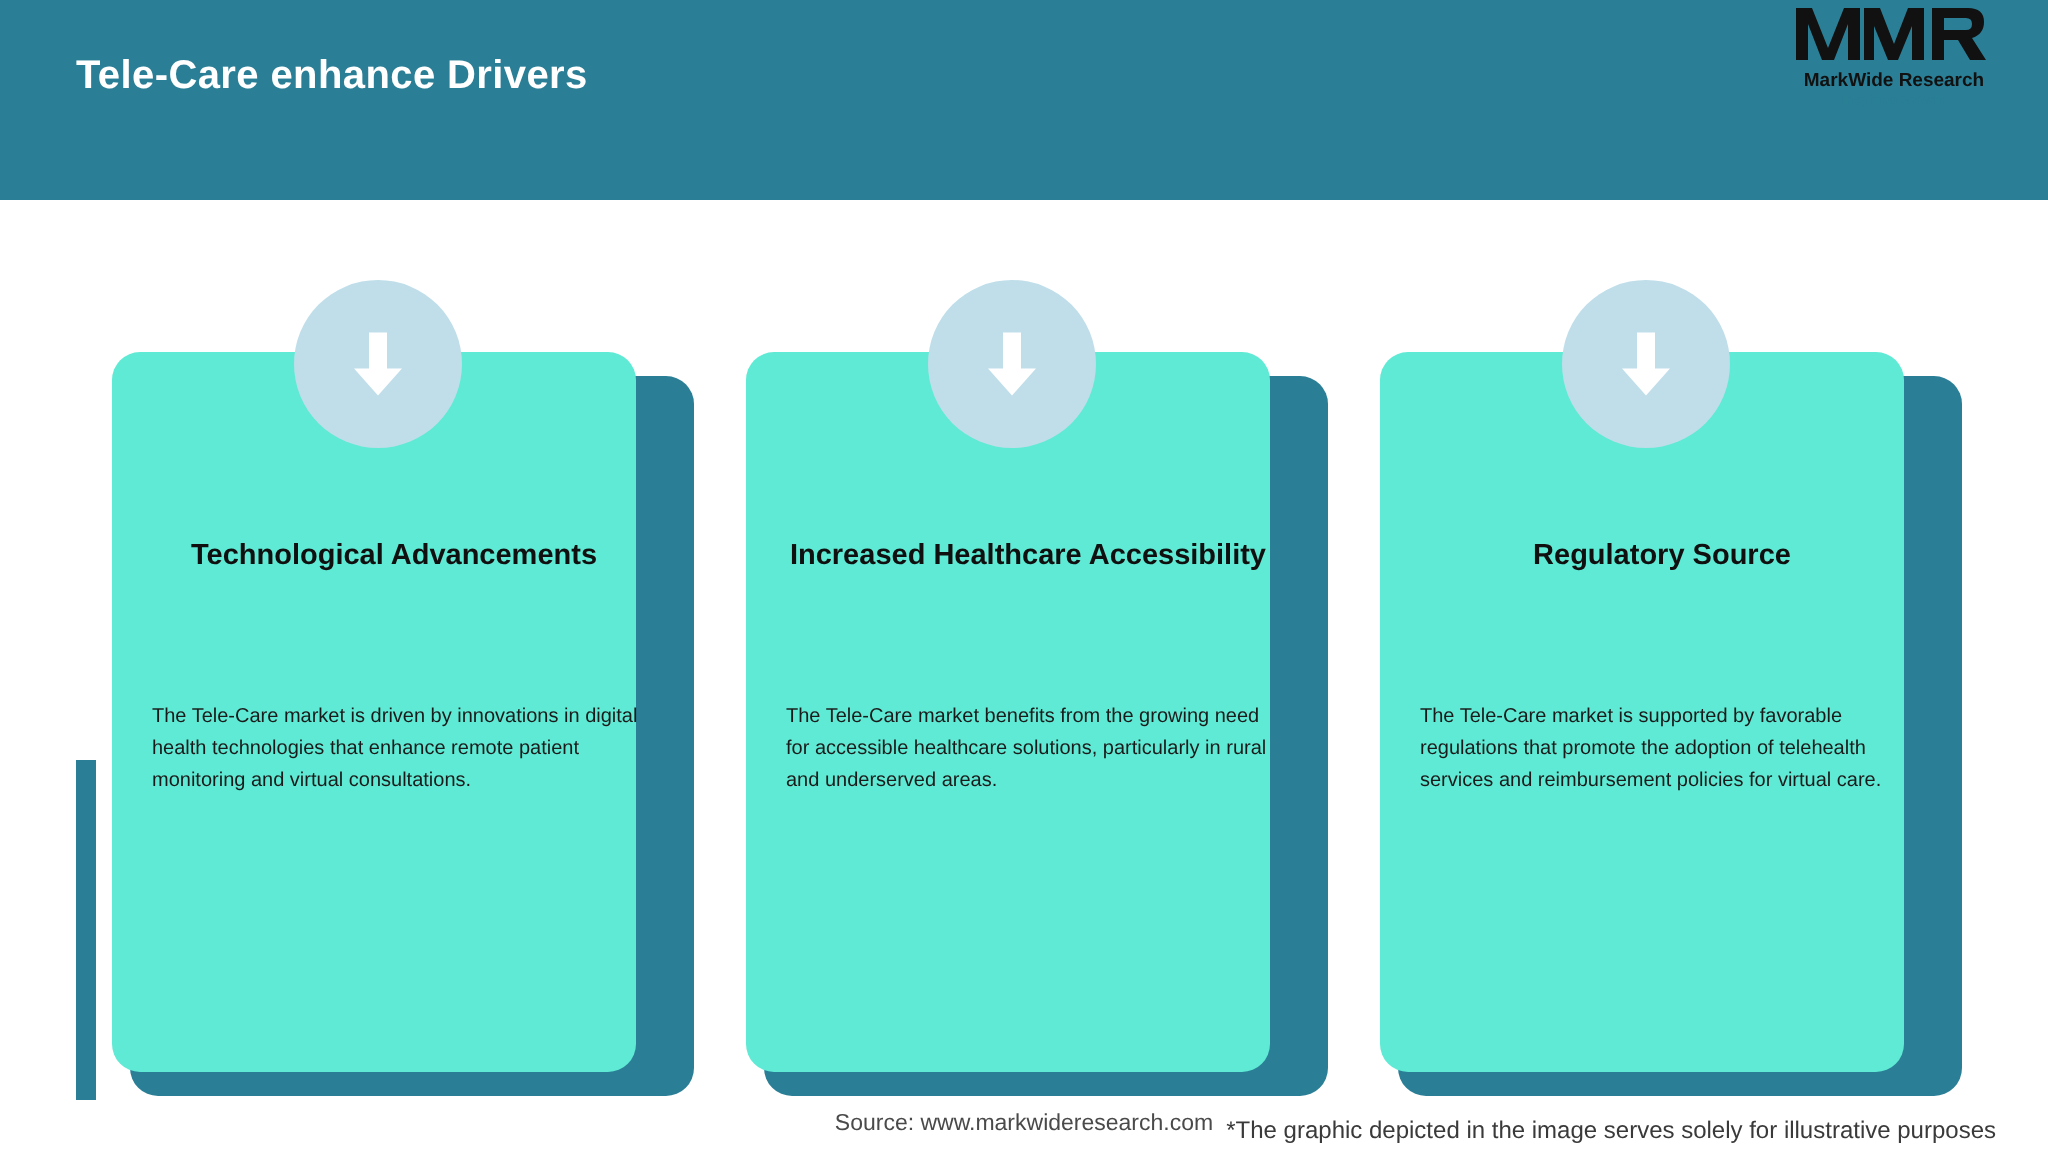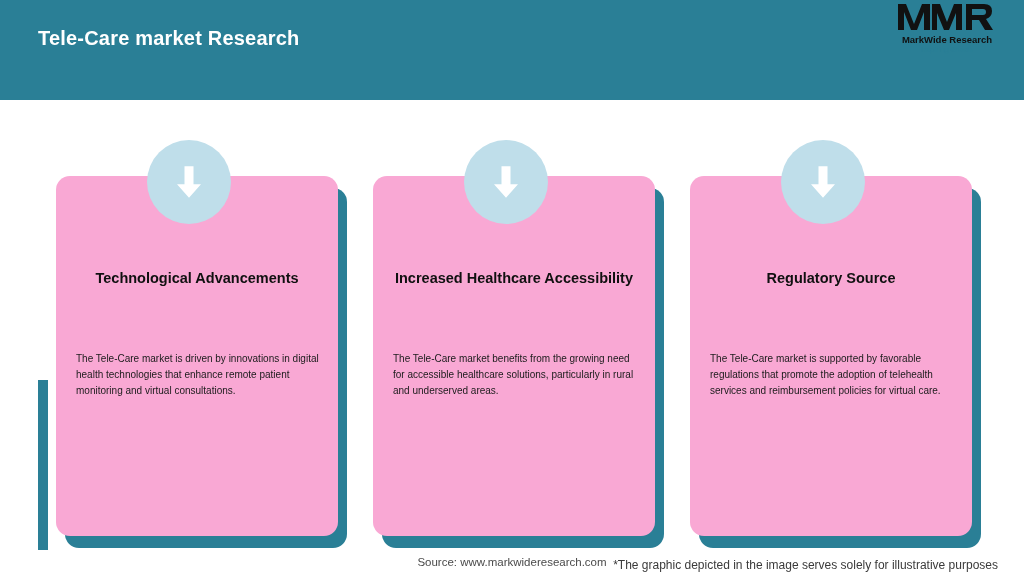--- a/index.html
+++ b/index.html
@@ -73,23 +73,23 @@
     top: 12px;
     width: 282px;
     height: 360px;
     background: #2a7f96;
     border-radius: 14px;
   }
   .card-body {
     position: absolute;
     left: 0;
     top: 0;
-    width: 282px;
+    width: 262px;
     height: 360px;
-    background: #f9a8d4;
+    background: #5eead4;
     border-radius: 14px;
   }
   .card-1 { left: 56px; }
   .card-2 { left: 373px; }
   .card-3 { left: 690px; }
 
   .card-icon {
     position: absolute;
     top: -36px;
     left: 91px;
@@ -142,21 +142,21 @@
     right: 26px;
     top: 558px;
     font-size: 12px;
     color: #3a3a3a;
   }
 </style>
 </head>
 <body>
 
 <div class="header">
-  <div class="header-title">Tele-Care market Research</div>
+  <div class="header-title">Tele-Care enhance Drivers</div>
 
   <div class="logo">
     <svg viewBox="0 0 110 56" width="110" height="56" aria-hidden="true">
       <g fill="#111111">
         <path d="M6 4 L14 4 L22 24 L30 4 L38 4 L38 30 L32 30 L32 12 L25 30 L19 30 L12 12 L12 30 L6 30 Z"></path>
         <path d="M40 4 L48 4 L55 22 L62 4 L70 4 L70 30 L64 30 L64 13 L57 30 L52 30 L45 13 L45 30 L40 30 Z"></path>
         <path d="M74 4 L92 4 Q100 4 100 11 Q100 17 94 19 L101 30 L93 30 L87 20 L80 20 L80 30 L74 30 Z M80 9 L80 15 L91 15 Q94 15 94 12 Q94 9 91 9 Z"></path>
       </g>
       <text x="55" y="43" font-family="&quot;Liberation Sans&quot;, sans-serif" font-size="9.5" font-weight="bold" fill="#111111" text-anchor="middle">MarkWide Research</text>
       <text x="55" y="52" font-family="&quot;Liberation Sans&quot;, sans-serif" font-size="6.5" font-weight="bold" fill="#2a7f96" text-anchor="middle">Inspiring Growth</text>

